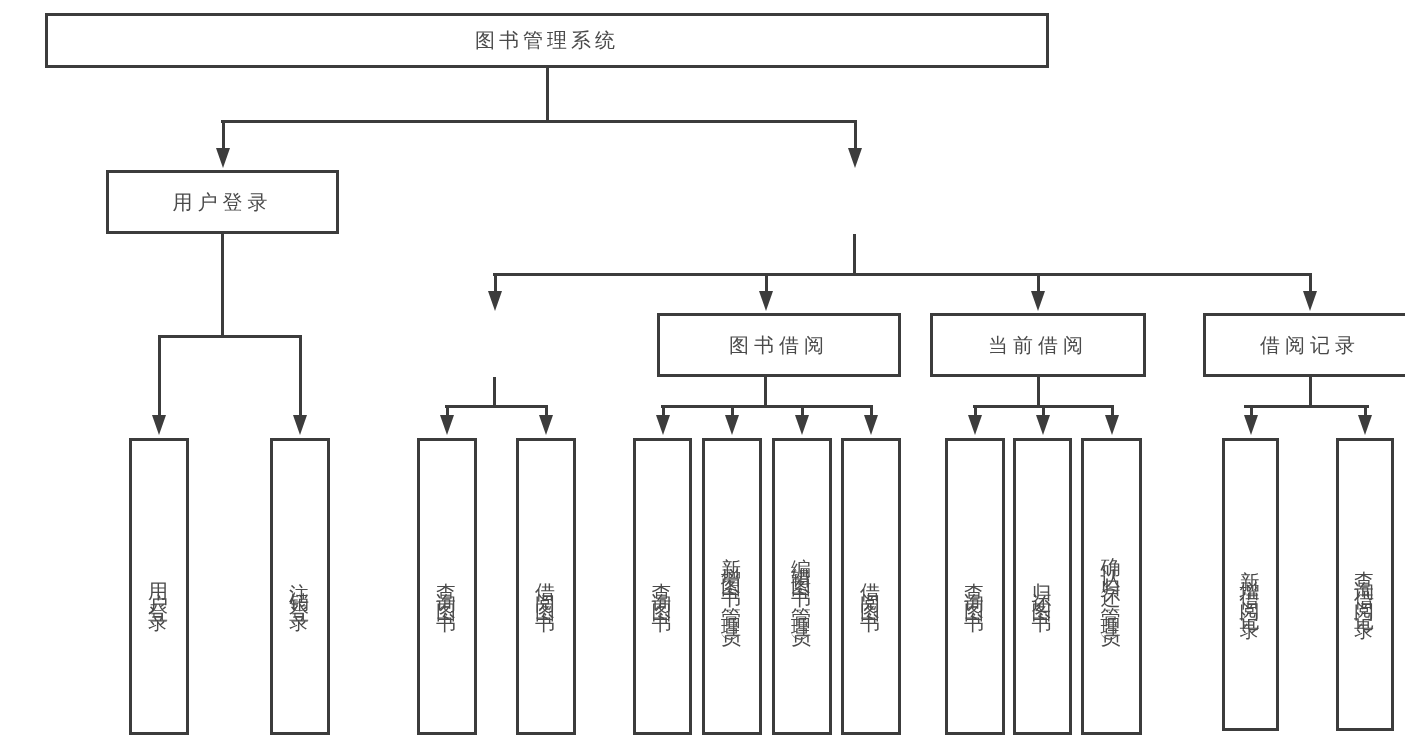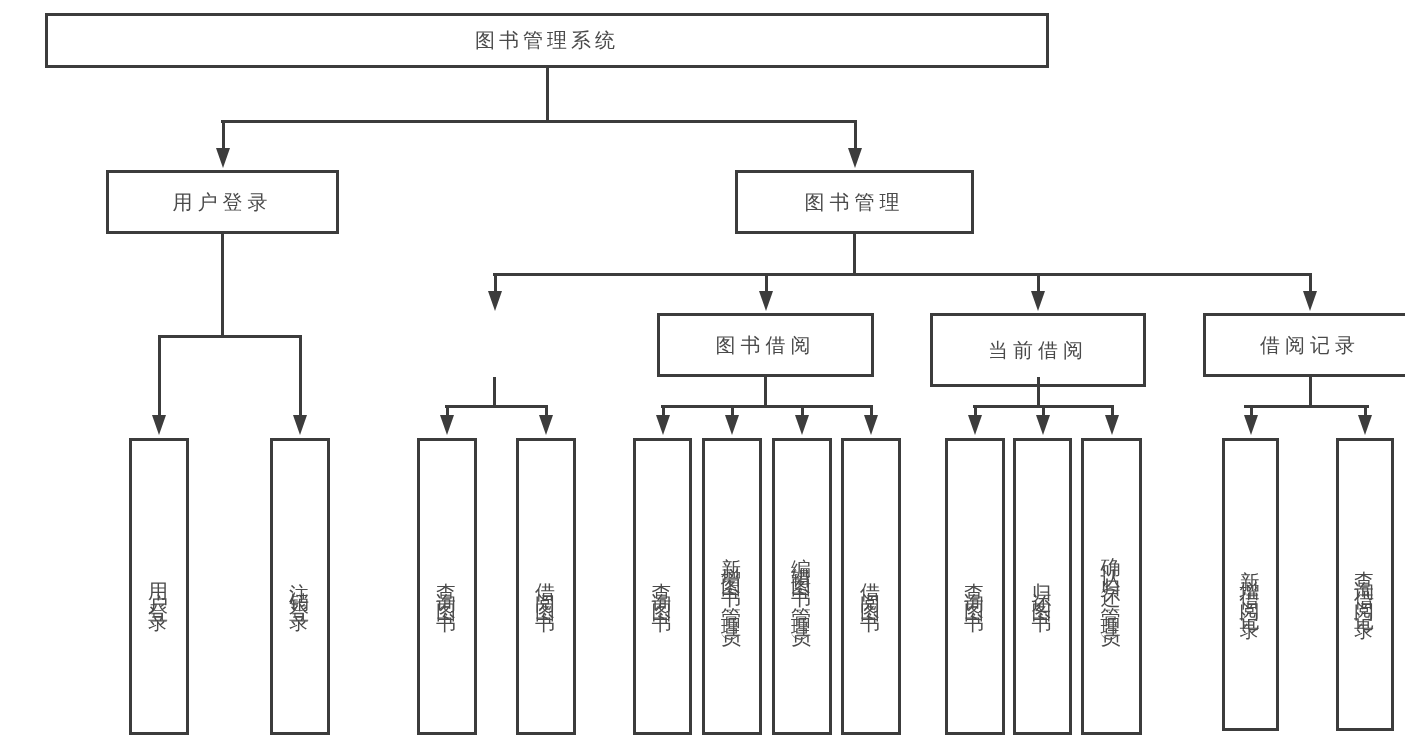--- a/index.html
+++ b/index.html
@@ -42,24 +42,23 @@
   }
 </style>
 </head>
 <body>
 
 <div class="canvas">
 
   <div class="node root" style="left:21px;top:13px;width:1004px;height:55px;">图书管理系统</div>
 
   <div class="node" style="left:82px;top:170px;width:233px;height:64px;">用户登录</div>
-  <div class="node" style="left:711px;top:170px;width:239px;height:64px;">图书管理</div>
 
-  <div class="node" style="left:633px;top:313px;width:217px;height:64px;">图书借阅</div>
-  <div class="node" style="left:906px;top:313px;width:216px;height:74px;">当前借阅</div>
+  <div class="node" style="left:633px;top:313px;width:244px;height:64px;">图书借阅</div>
+  <div class="node" style="left:906px;top:313px;width:216px;height:64px;">当前借阅</div>
   <div class="node" style="left:1179px;top:313px;width:214px;height:64px;text-align:right;">借阅记录</div>
 
   <div class="node leaf" style="left:105px;top:438px;width:60px;height:297px;">用户登录</div>
   <div class="node leaf" style="left:246px;top:438px;width:60px;height:297px;">注销登录</div>
 
   <div class="node leaf" style="left:393px;top:438px;width:60px;height:297px;">查询图书</div>
   <div class="node leaf" style="left:492px;top:438px;width:60px;height:297px;">借阅图书</div>
 
   <div class="node leaf" style="left:609px;top:438px;width:59px;height:297px;">查询图书</div>
   <div class="node leaf" style="left:678px;top:438px;width:60px;height:297px;">新增图书（管理员）</div>

